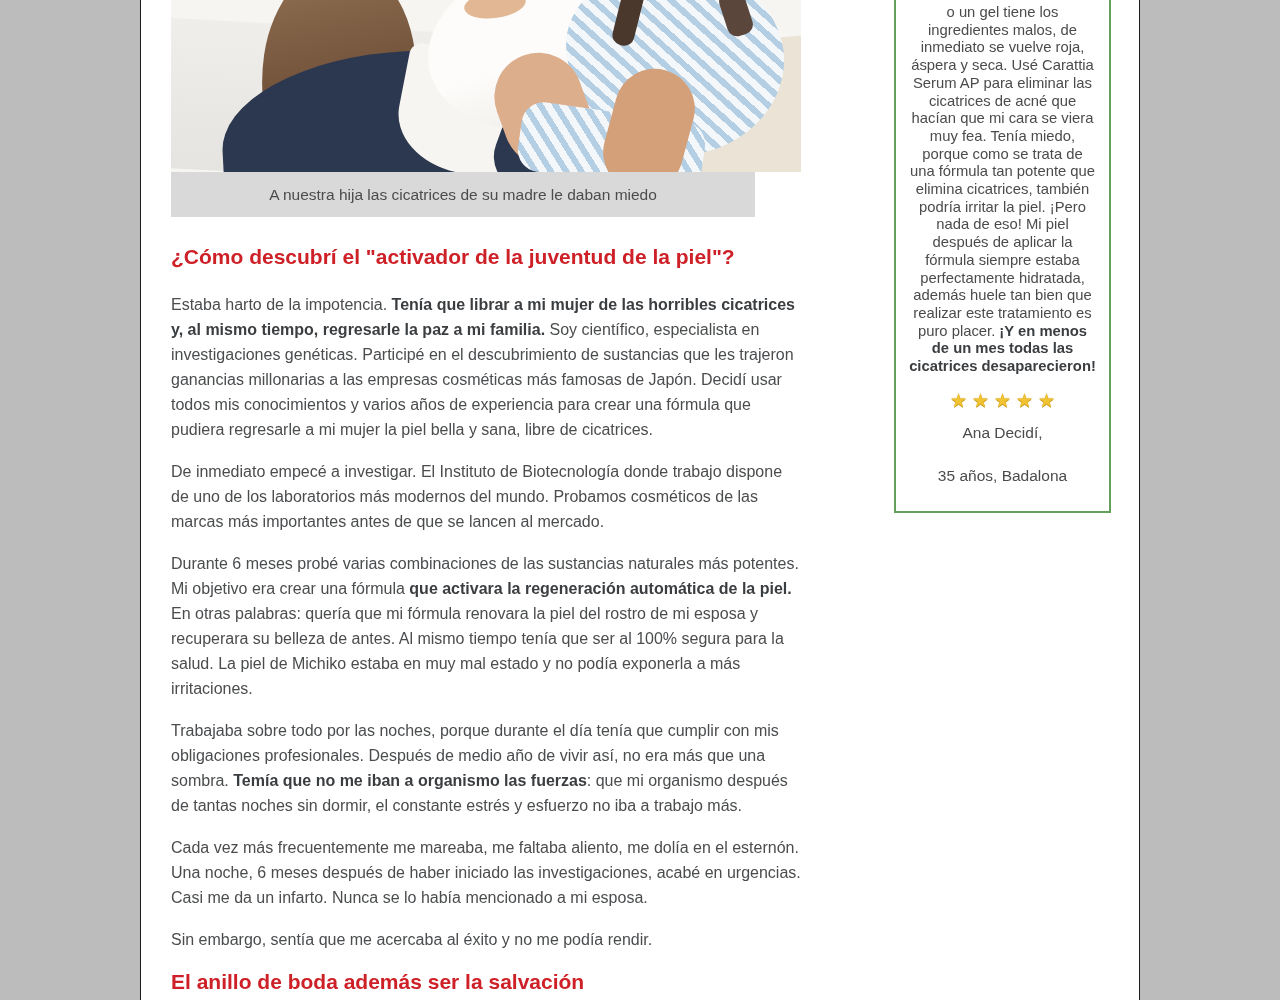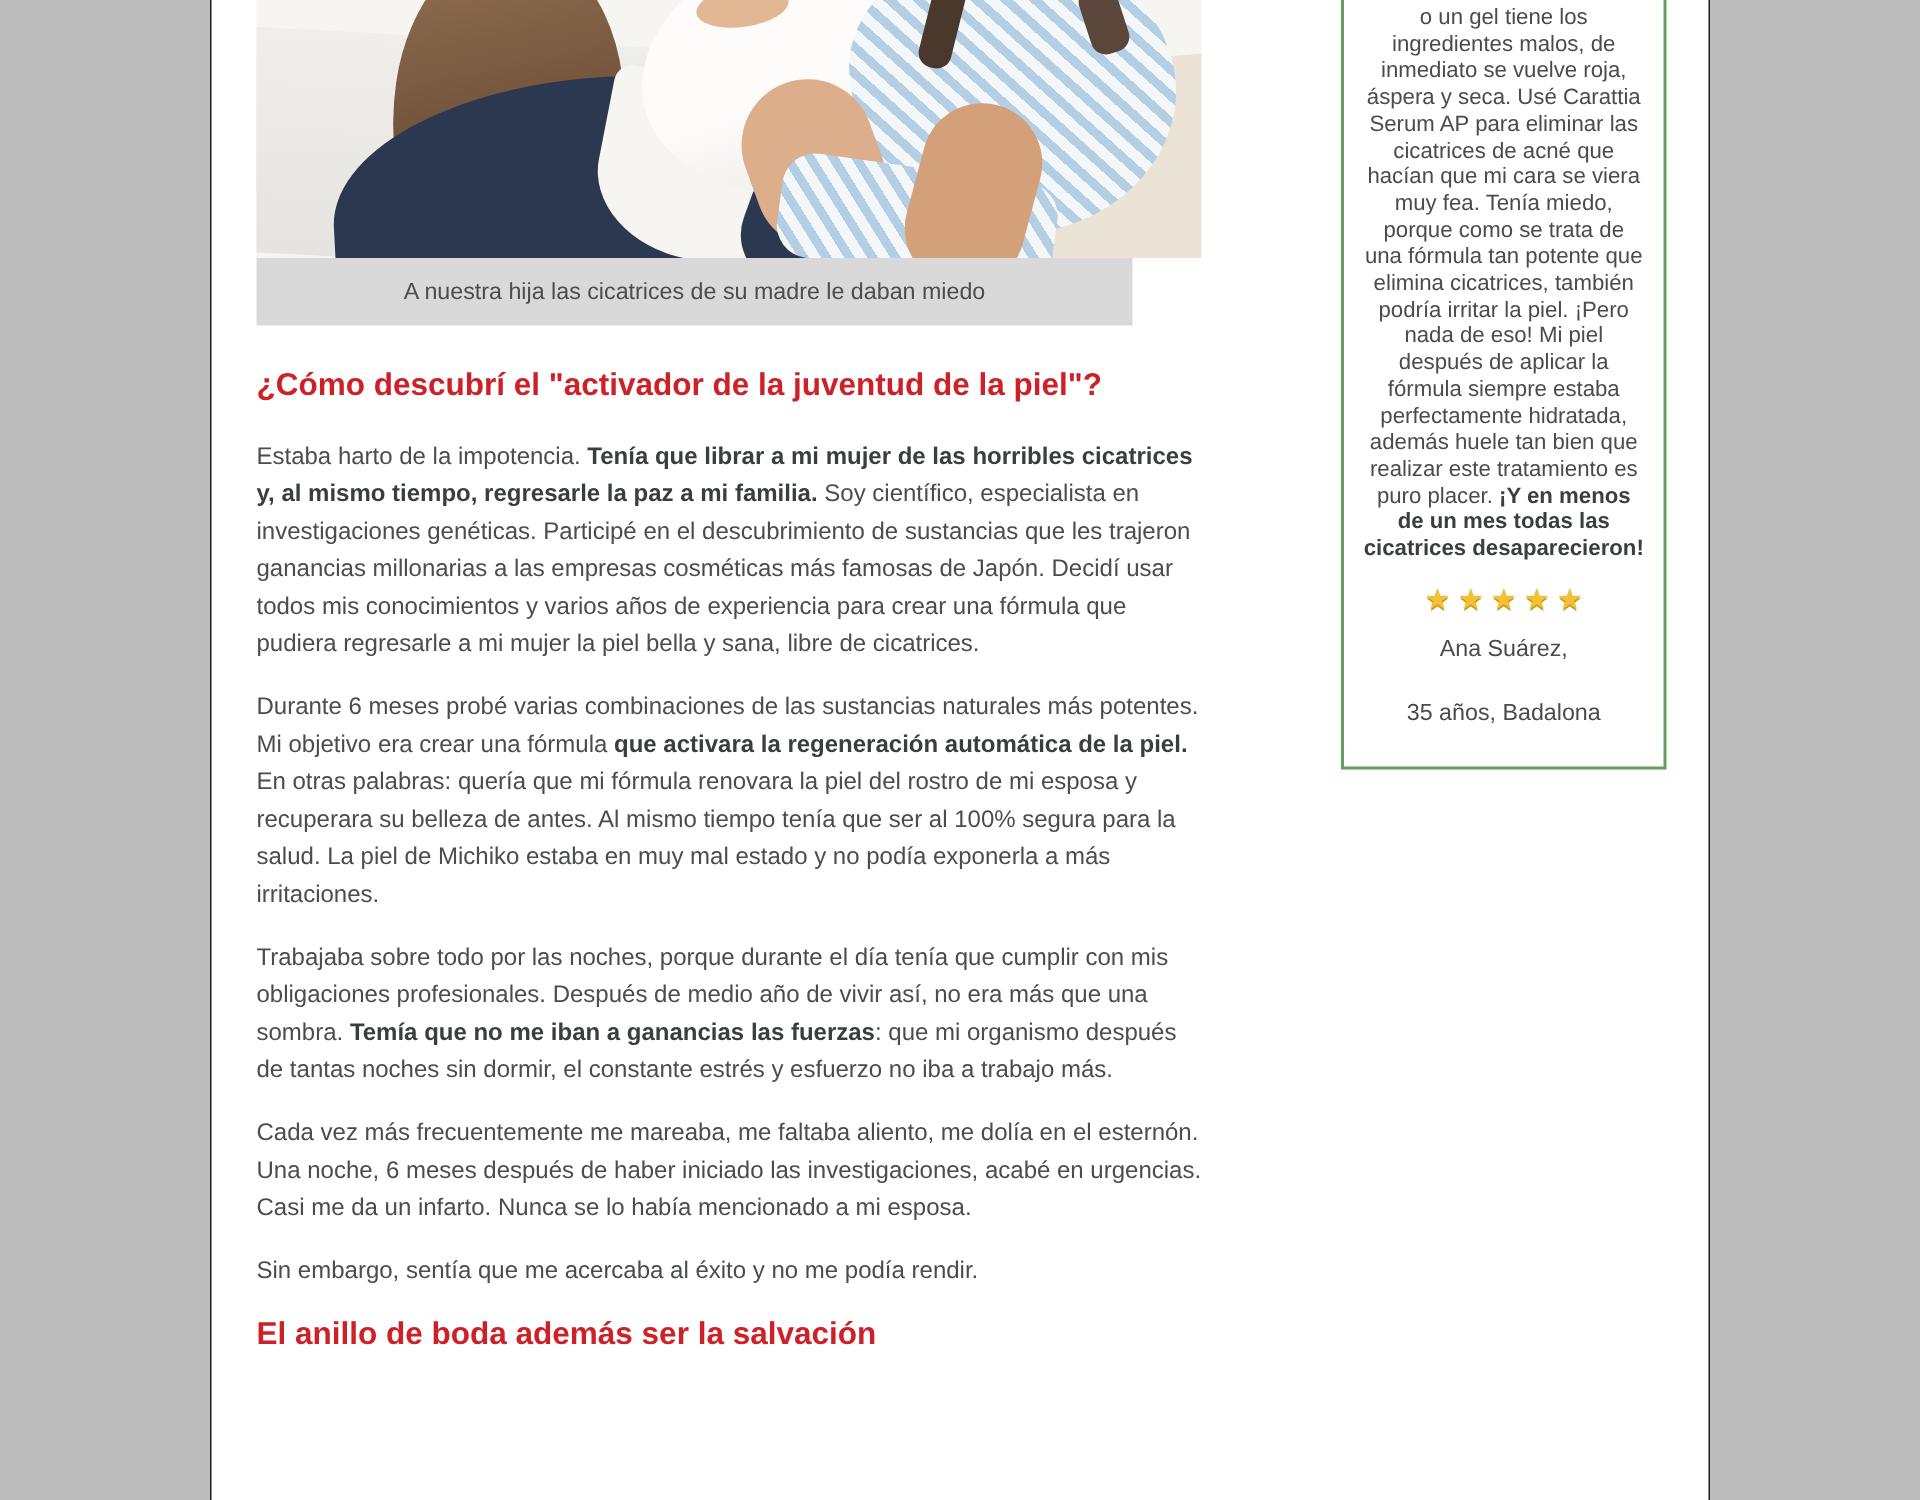--- a/index.html
+++ b/index.html
@@ -85,32 +85,33 @@
           <div class="ph-strand1"></div>
           <div class="ph-strand2"></div>
         </div>
         <figcaption class="caption">A nuestra hija las cicatrices de su madre le daban miedo</figcaption>
       </figure>
 
       <h2 class="red-heading">¿Cómo descubrí el "activador de la juventud de la piel"?</h2>
 
       <div class="body-copy">
           <p><span>Estaba harto de la impotencia. </span><strong>Tenía que librar a mi mujer de las horribles cicatrices y, al mismo tiempo, regresarle la paz a mi familia.</strong><span> Soy científico, especialista en investigaciones genéticas. Participé en el descubrimiento de sustancias que les trajeron ganancias millonarias a las empresas cosméticas más famosas de Japón. Decidí usar todos mis conocimientos y varios años de experiencia para crear una fórmula que pudiera regresarle a mi mujer la piel bella y sana, libre de cicatrices.</span></p>
+          <p><span>De inmediato empecé a investigar. El Instituto de Biotecnología donde trabajo dispone de uno de los laboratorios más modernos del mundo. Probamos cosméticos de las marcas más importantes antes de que se lancen al mercado.</span></p>
           <p><span>Durante 6 meses probé varias combinaciones de las sustancias naturales más potentes. Mi objetivo era crear una fórmula </span><strong>que activara la regeneración automática de la piel.</strong><span> En otras palabras: quería que mi fórmula renovara la piel del rostro de mi esposa y recuperara su belleza de antes. Al mismo tiempo tenía que ser al 100% segura para la salud. La piel de Michiko estaba en muy mal estado y no podía exponerla a más irritaciones.</span></p>
-          <p><span>Trabajaba sobre todo por las noches, porque durante el día tenía que cumplir con mis obligaciones profesionales. Después de medio año de vivir así, no era más que una sombra. </span><strong>Temía que no me iban a ganancias las fuerzas</strong><span>: que mi organismo después de tantas noches sin dormir, el constante estrés y esfuerzo no iba a trabajo más.</span></p>
+          <p><span>Trabajaba sobre todo por las noches, porque durante el día tenía que cumplir con mis obligaciones profesionales. Después de medio año de vivir así, no era más que una sombra. </span><strong>Temía que no me iban a organismo las fuerzas</strong><span>: que mi organismo después de tantas noches sin dormir, el constante estrés y esfuerzo no iba a trabajo más.</span></p>
           <p><span>Cada vez más frecuentemente me mareaba, me faltaba aliento, me dolía en el esternón. Una noche, 6 meses después de haber iniciado las investigaciones, acabé en urgencias. Casi me da un infarto. Nunca se lo había mencionado a mi esposa.</span></p>
           <p><span>Sin embargo, sentía que me acercaba al éxito y no me podía rendir.</span></p>
         </div>
 
       <h2 class="red-heading second">El anillo de boda además ser la salvación</h2>
     </div>
 
     <aside class="sidebar">
       <div class="testimonial-box">
         <p class="testimonial-text"><span>o un gel tiene los ingredientes malos, de inmediato se vuelve roja, áspera y seca. Usé Carattia Serum AP para eliminar las cicatrices de acné que hacían que mi cara se viera muy fea. Tenía miedo, porque como se trata de una fórmula tan potente que elimina cicatrices, también podría irritar la piel. ¡Pero nada de eso! Mi piel después de aplicar la fórmula siempre estaba perfectamente hidratada, además huele tan bien que realizar este tratamiento es puro placer. </span><strong>¡Y en menos de un mes todas las cicatrices desaparecieron!</strong></p>
         <div class="stars"><span class="star">★</span><span class="star">★</span><span class="star">★</span><span class="star">★</span><span class="star">★</span></div>
-        <p class="author">Ana Suárez,</p>
+        <p class="author">Ana Decidí,</p>
         <p class="meta">35 años, Badalona</p>
       </div>
     </aside>
 
   </div>
 </div>
 
 </body></html>

